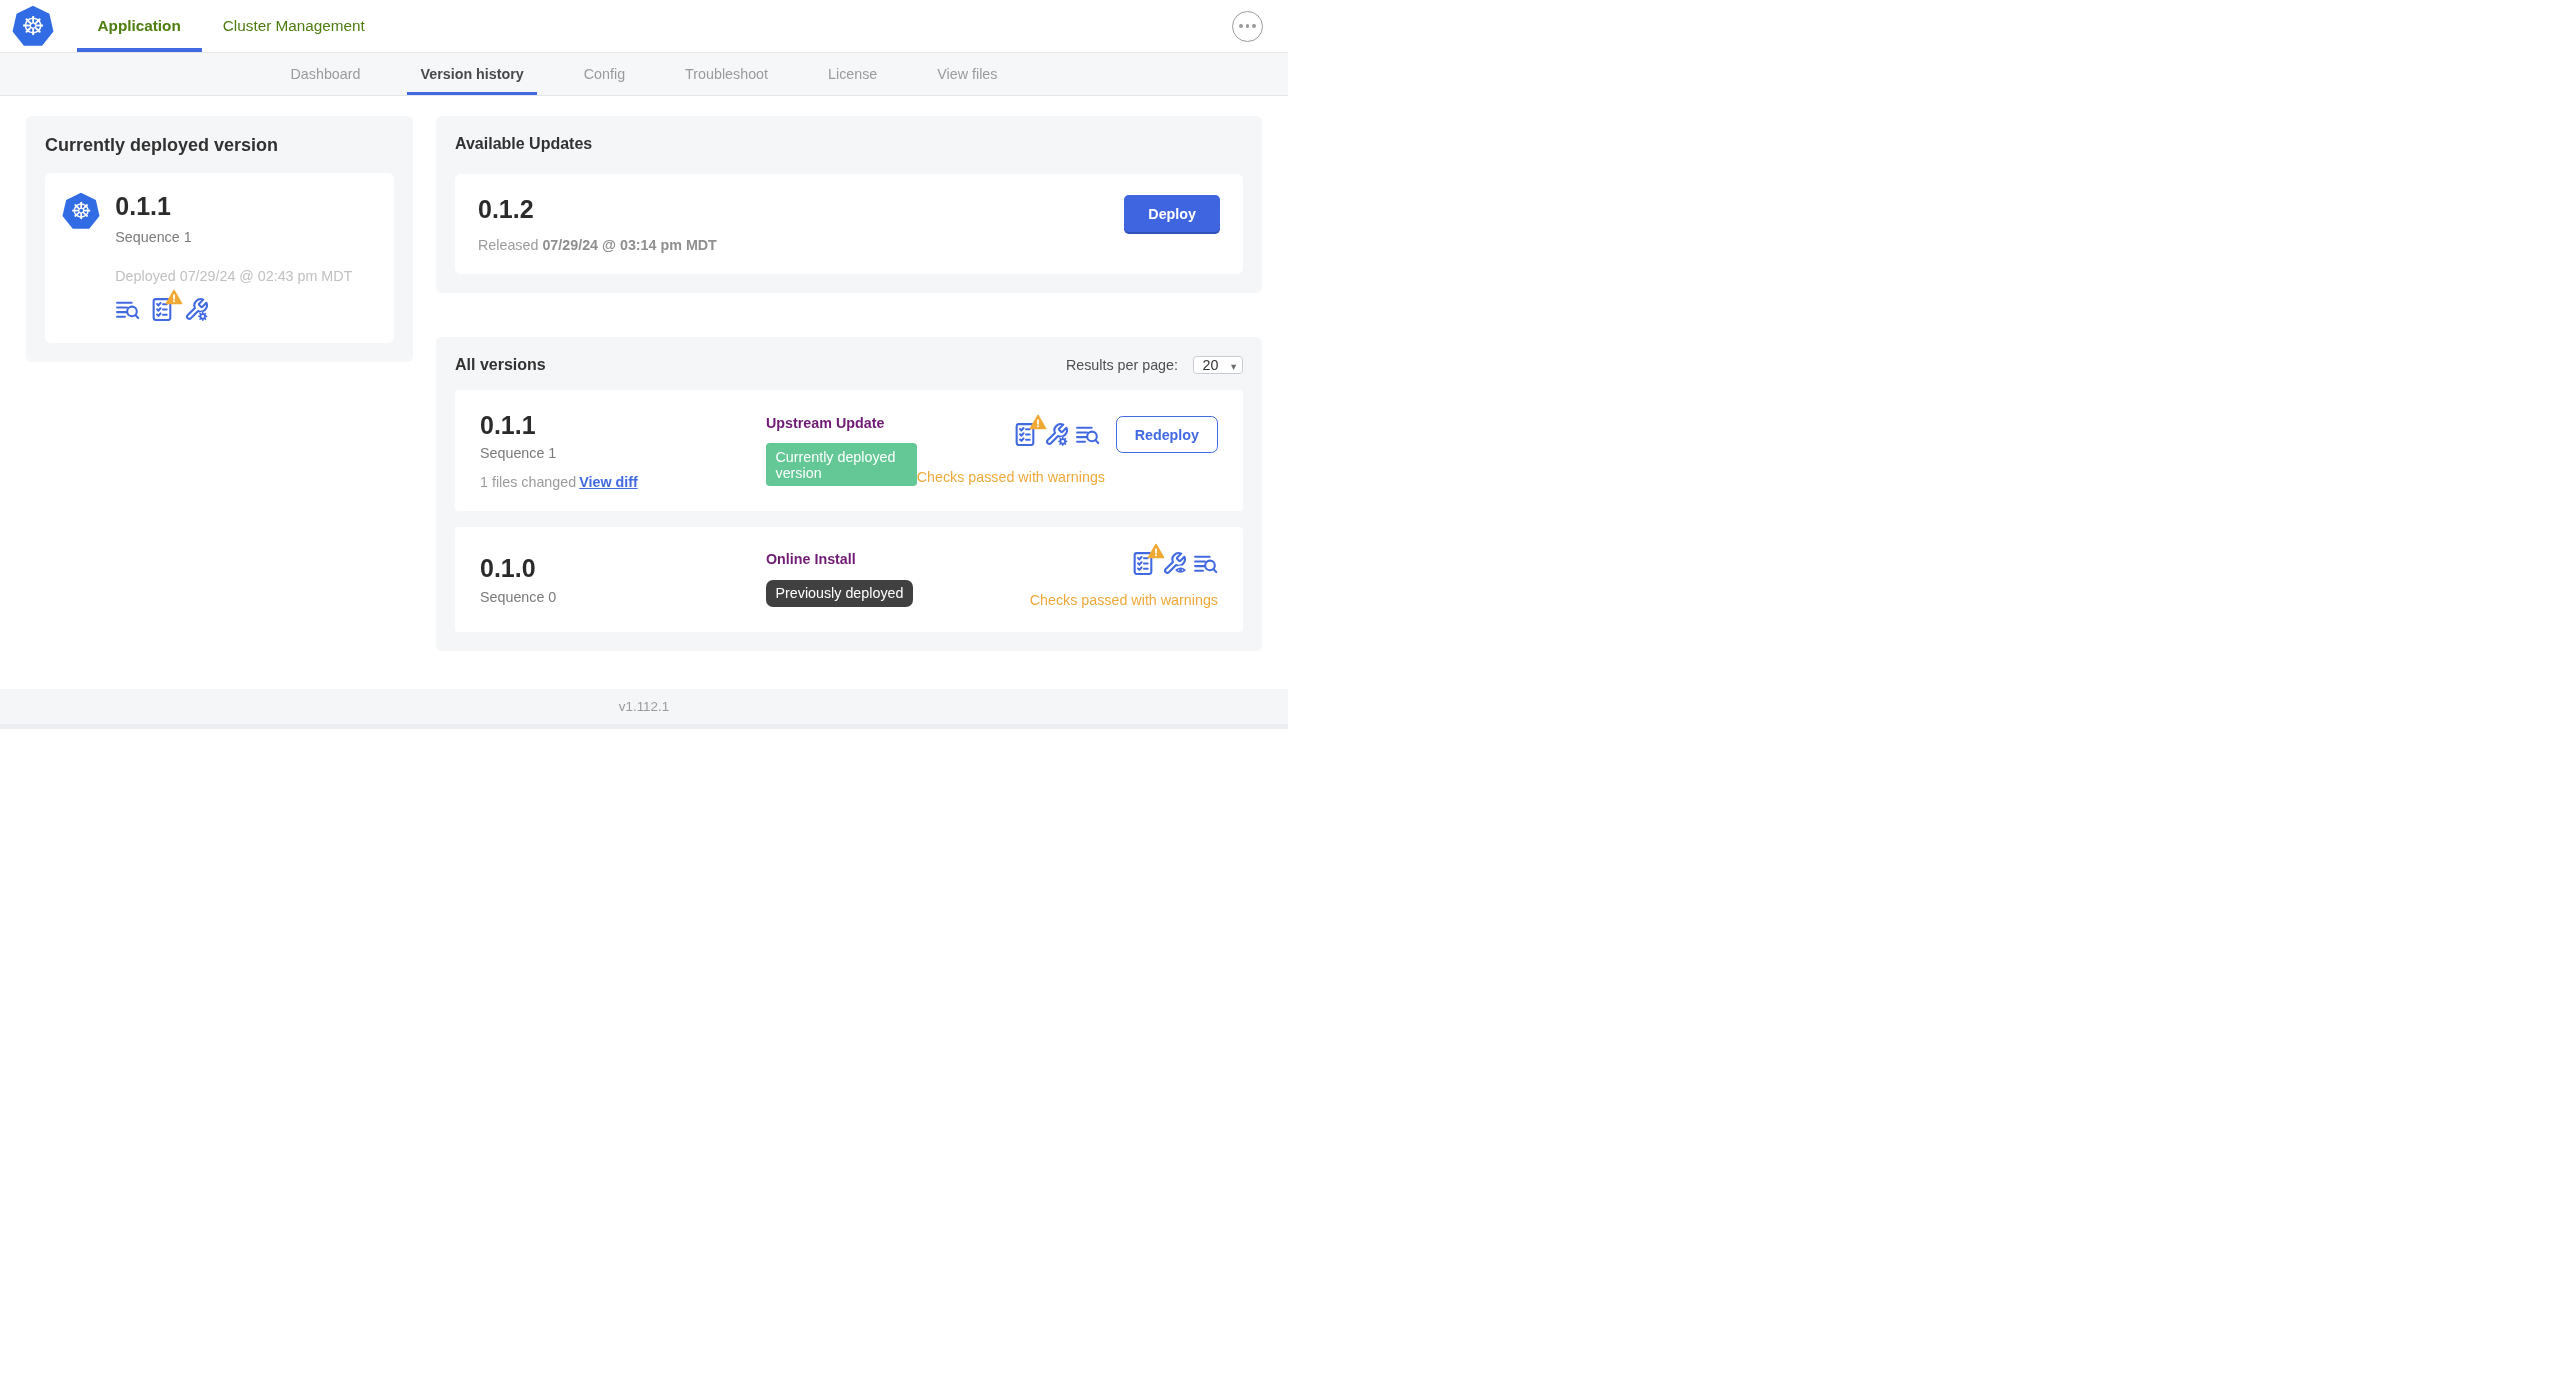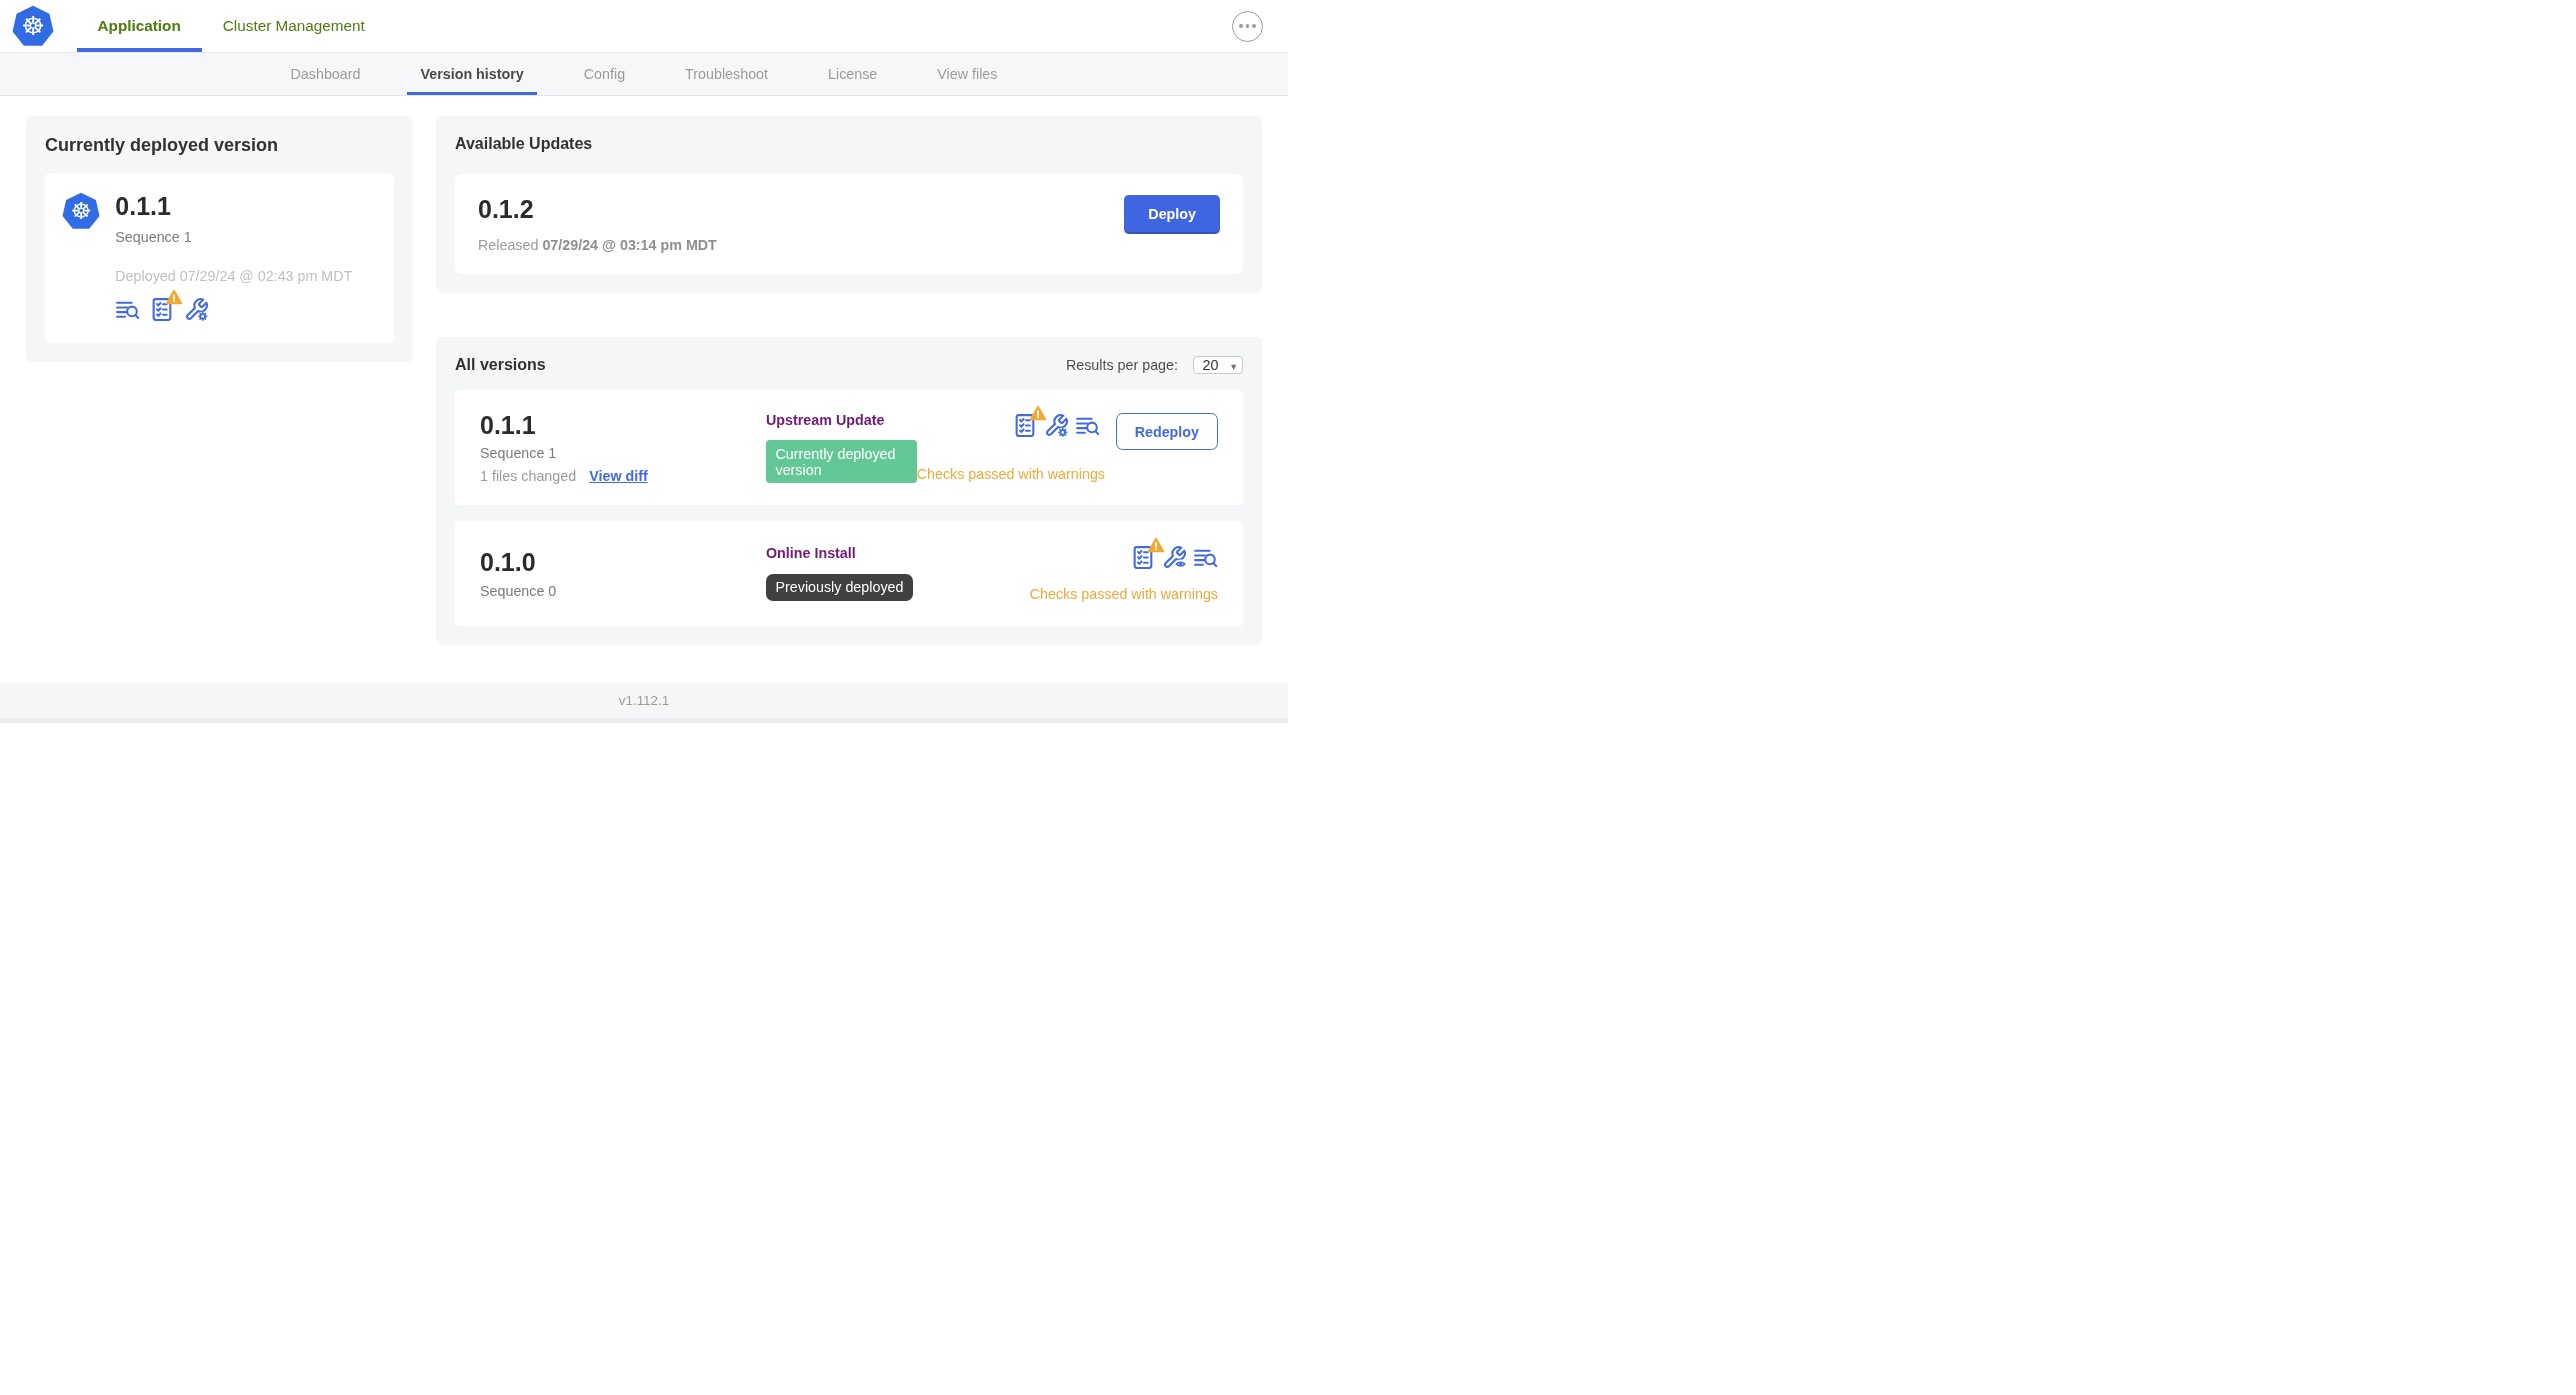--- a/index.html
+++ b/index.html
@@ -49,29 +49,29 @@
 
   
   .allv-head { display: flex; align-items: center; }
   .results-wrap { margin-left: auto; display: flex; align-items: center; gap: 15px; font-size: 14.3px; color: #4f4f4f; }
   .select-box { position: relative; background: #fff; border: 1px solid #c8ccd0; border-radius: 3.8px; width: 50px; height: 18px; display: flex; align-items: center; padding-left: 8.6px; font-size: 14.3px; color: #323232; cursor: pointer; }
   .select-box .chev { position: absolute; right: 5.7px; top: 50%; transform: translateY(-38%); font-size: 10.5px; color: #6e6e6e; }
 
   .version-row { background: #fff; border-radius: 3.8px; margin-top: 15.3px; padding: 21px 25px; display: flex; align-items: center; min-height: 105px; }
   .vr-left { width: 286px; flex-shrink: 0; }
   .vr-left .seq { font-size: 14.3px; color: #7a7a7a; margin-top: 5.7px; }
-  .files-line { font-size: 14.3px; color: #9b9b9b; margin-top: 7px; display: flex; align-items: center; gap: 13px; }
+  .files-line { font-size: 14.3px; color: #9b9b9b; margin-top: 13px; display: flex; align-items: center; gap: 3px; }
   .view-diff { color: #4169e1; font-weight: 600; text-decoration: underline; cursor: pointer; }
   .vr-mid { flex: 1; }
   .vr-mid .source { font-size: 14.3px; font-weight: 600; color: #701a75; }
   .badge { display: inline-block; margin-top: 12.4px; padding: 5.7px 9.5px; border-radius: 3.8px; font-size: 14.3px; color: #fff; }
   .badge.green { background: #63c796; }
   .badge.gray { background: #404040; border-radius: 7px; }
   .vr-right { display: flex; flex-direction: column; align-items: flex-end; }
-  .vr-right .actions { display: flex; gap: 6px; }
+  .vr-right .actions { display: flex; align-items: center; gap: 6px; }
   .redeploy-btn { margin-left: 9.5px; background: #fff; border: 1.9px solid #4169e1; color: #4169e1; font-size: 14.3px; font-weight: 700; font-family: inherit; padding: 9.5px 18px; border-radius: 6.7px; cursor: pointer; }
   .checks-text { font-size: 14.3px; color: #efa93a; margin-top: 16px; }
   .checks-text.offset { padding-right: 113px; }
 
   
   .footer { height: 40px; background: #f5f6f8; display: flex; align-items: center; justify-content: center; font-size: 13.4px; color: #9b9b9b; border-bottom: 5.7px solid #eceef1; flex-shrink: 0; margin-top: auto; }
 </style>
 </head>
 <body>
 

